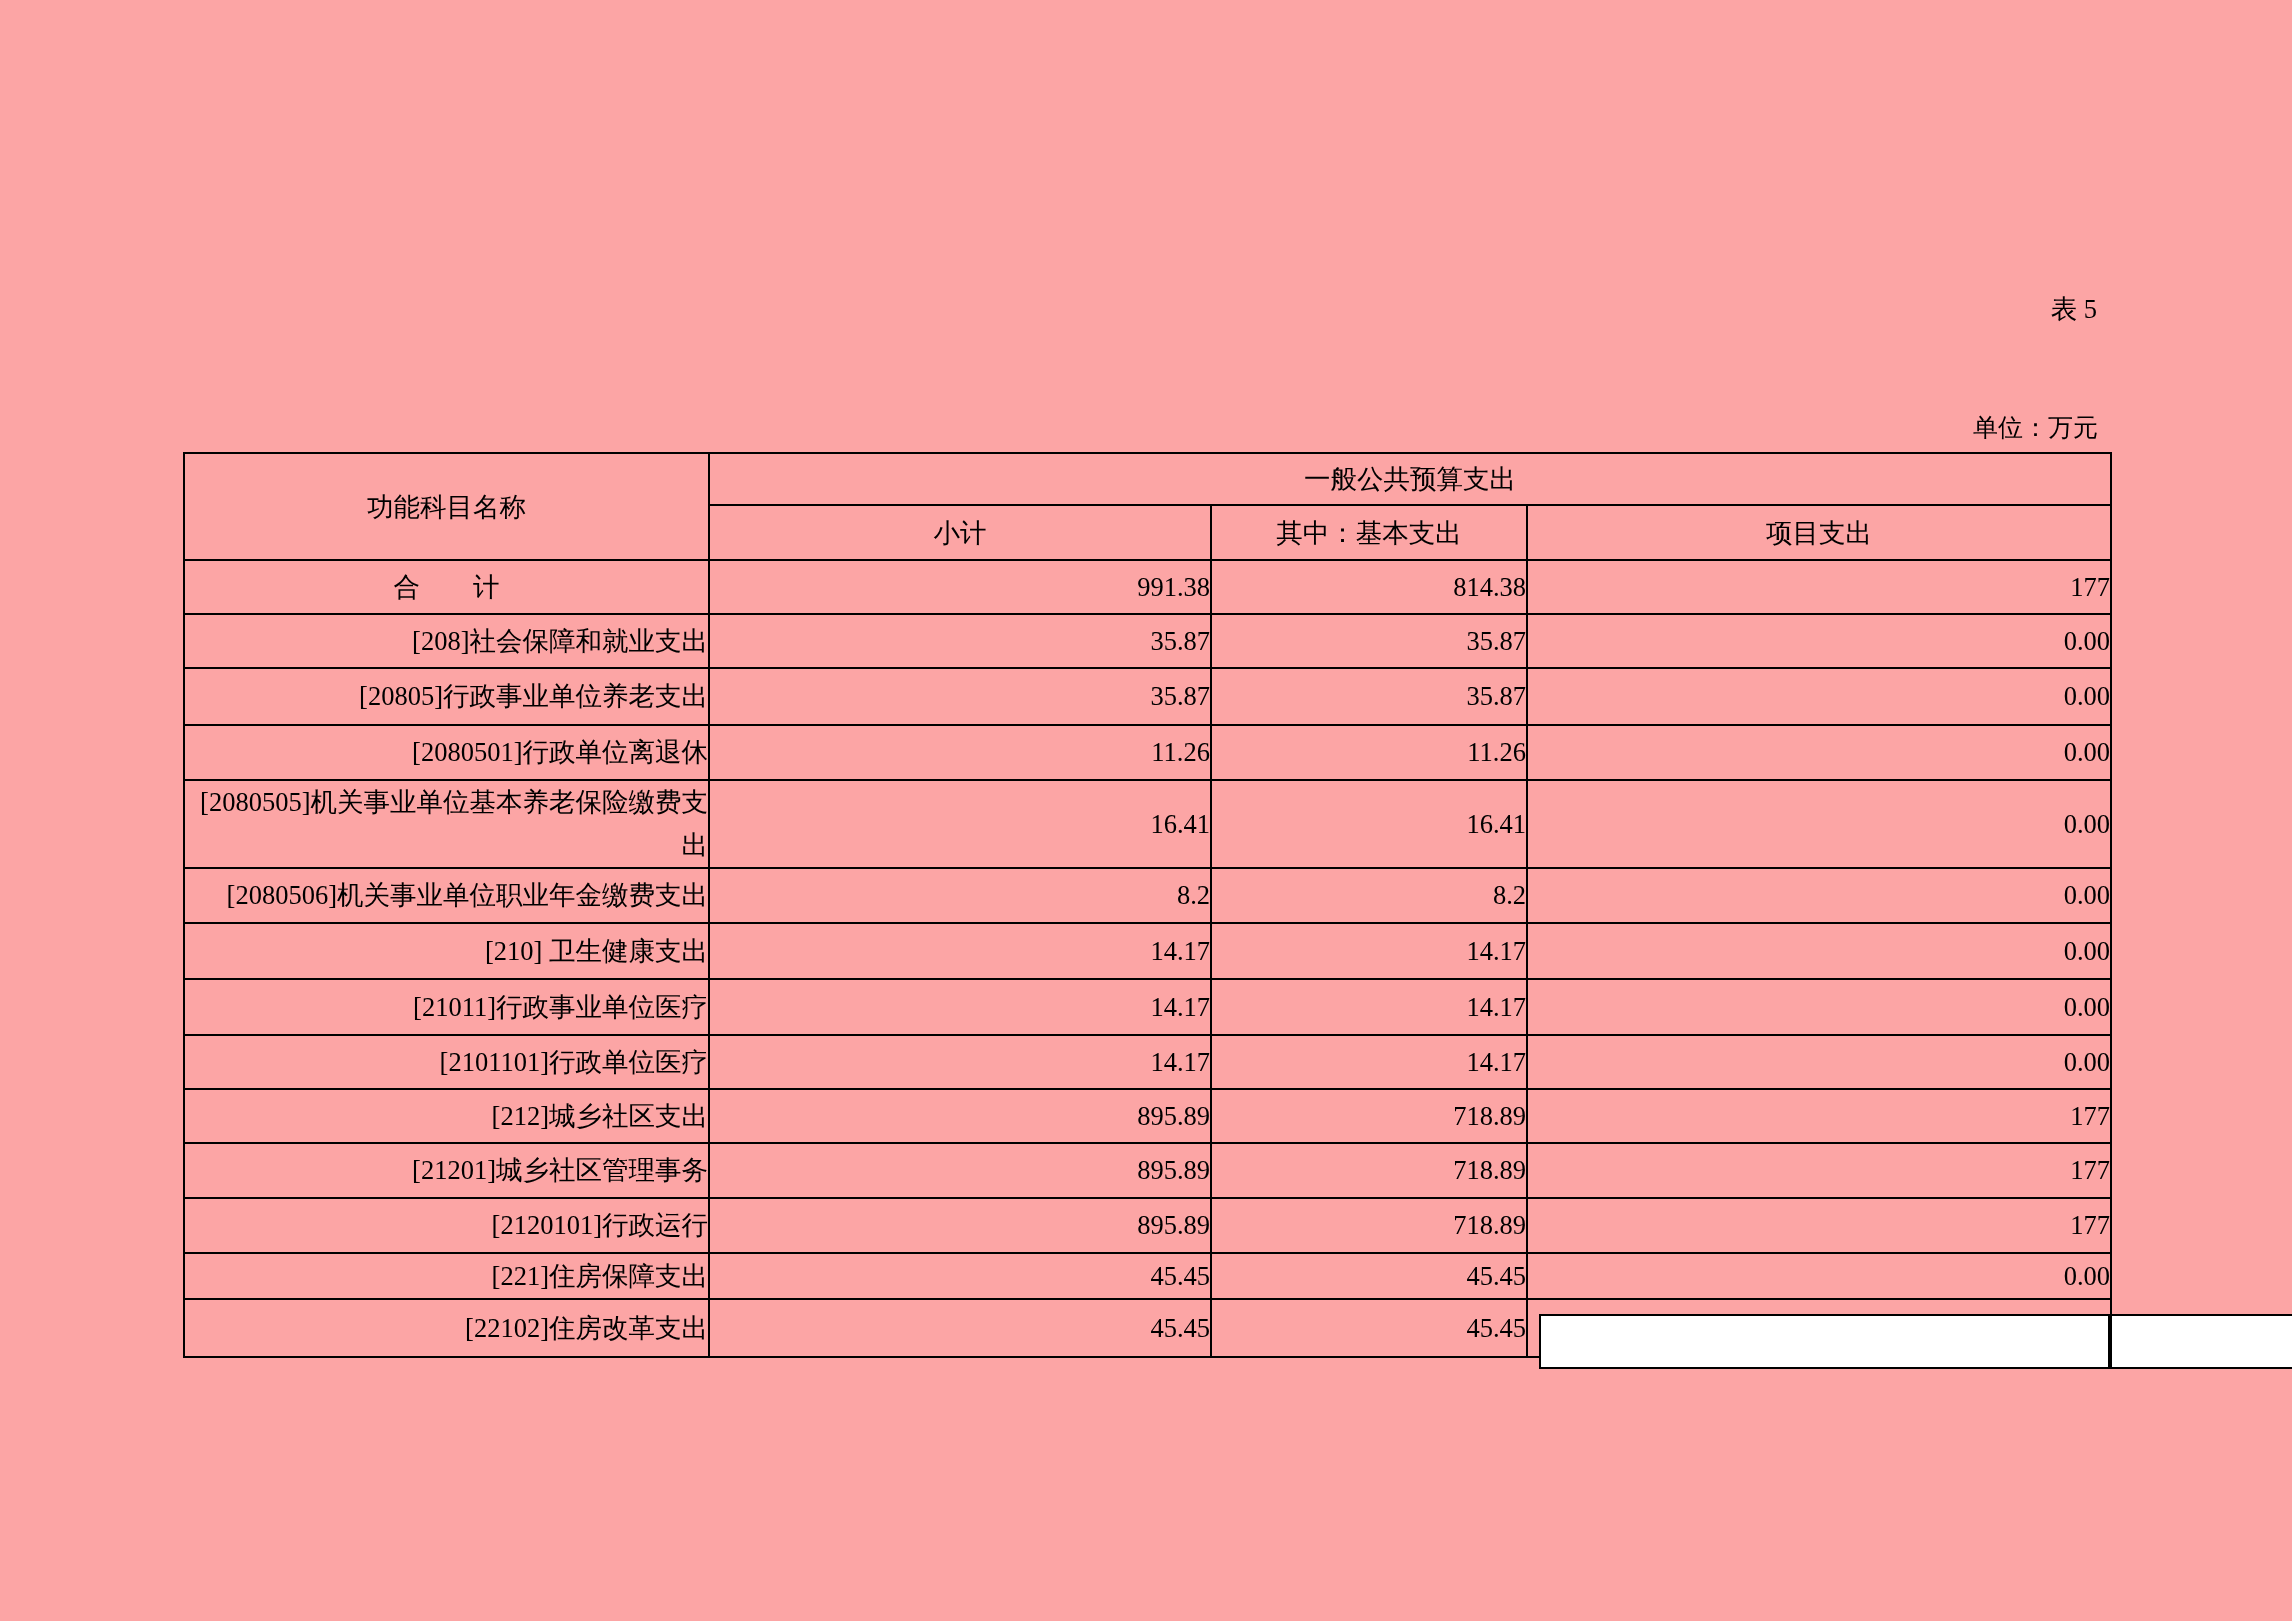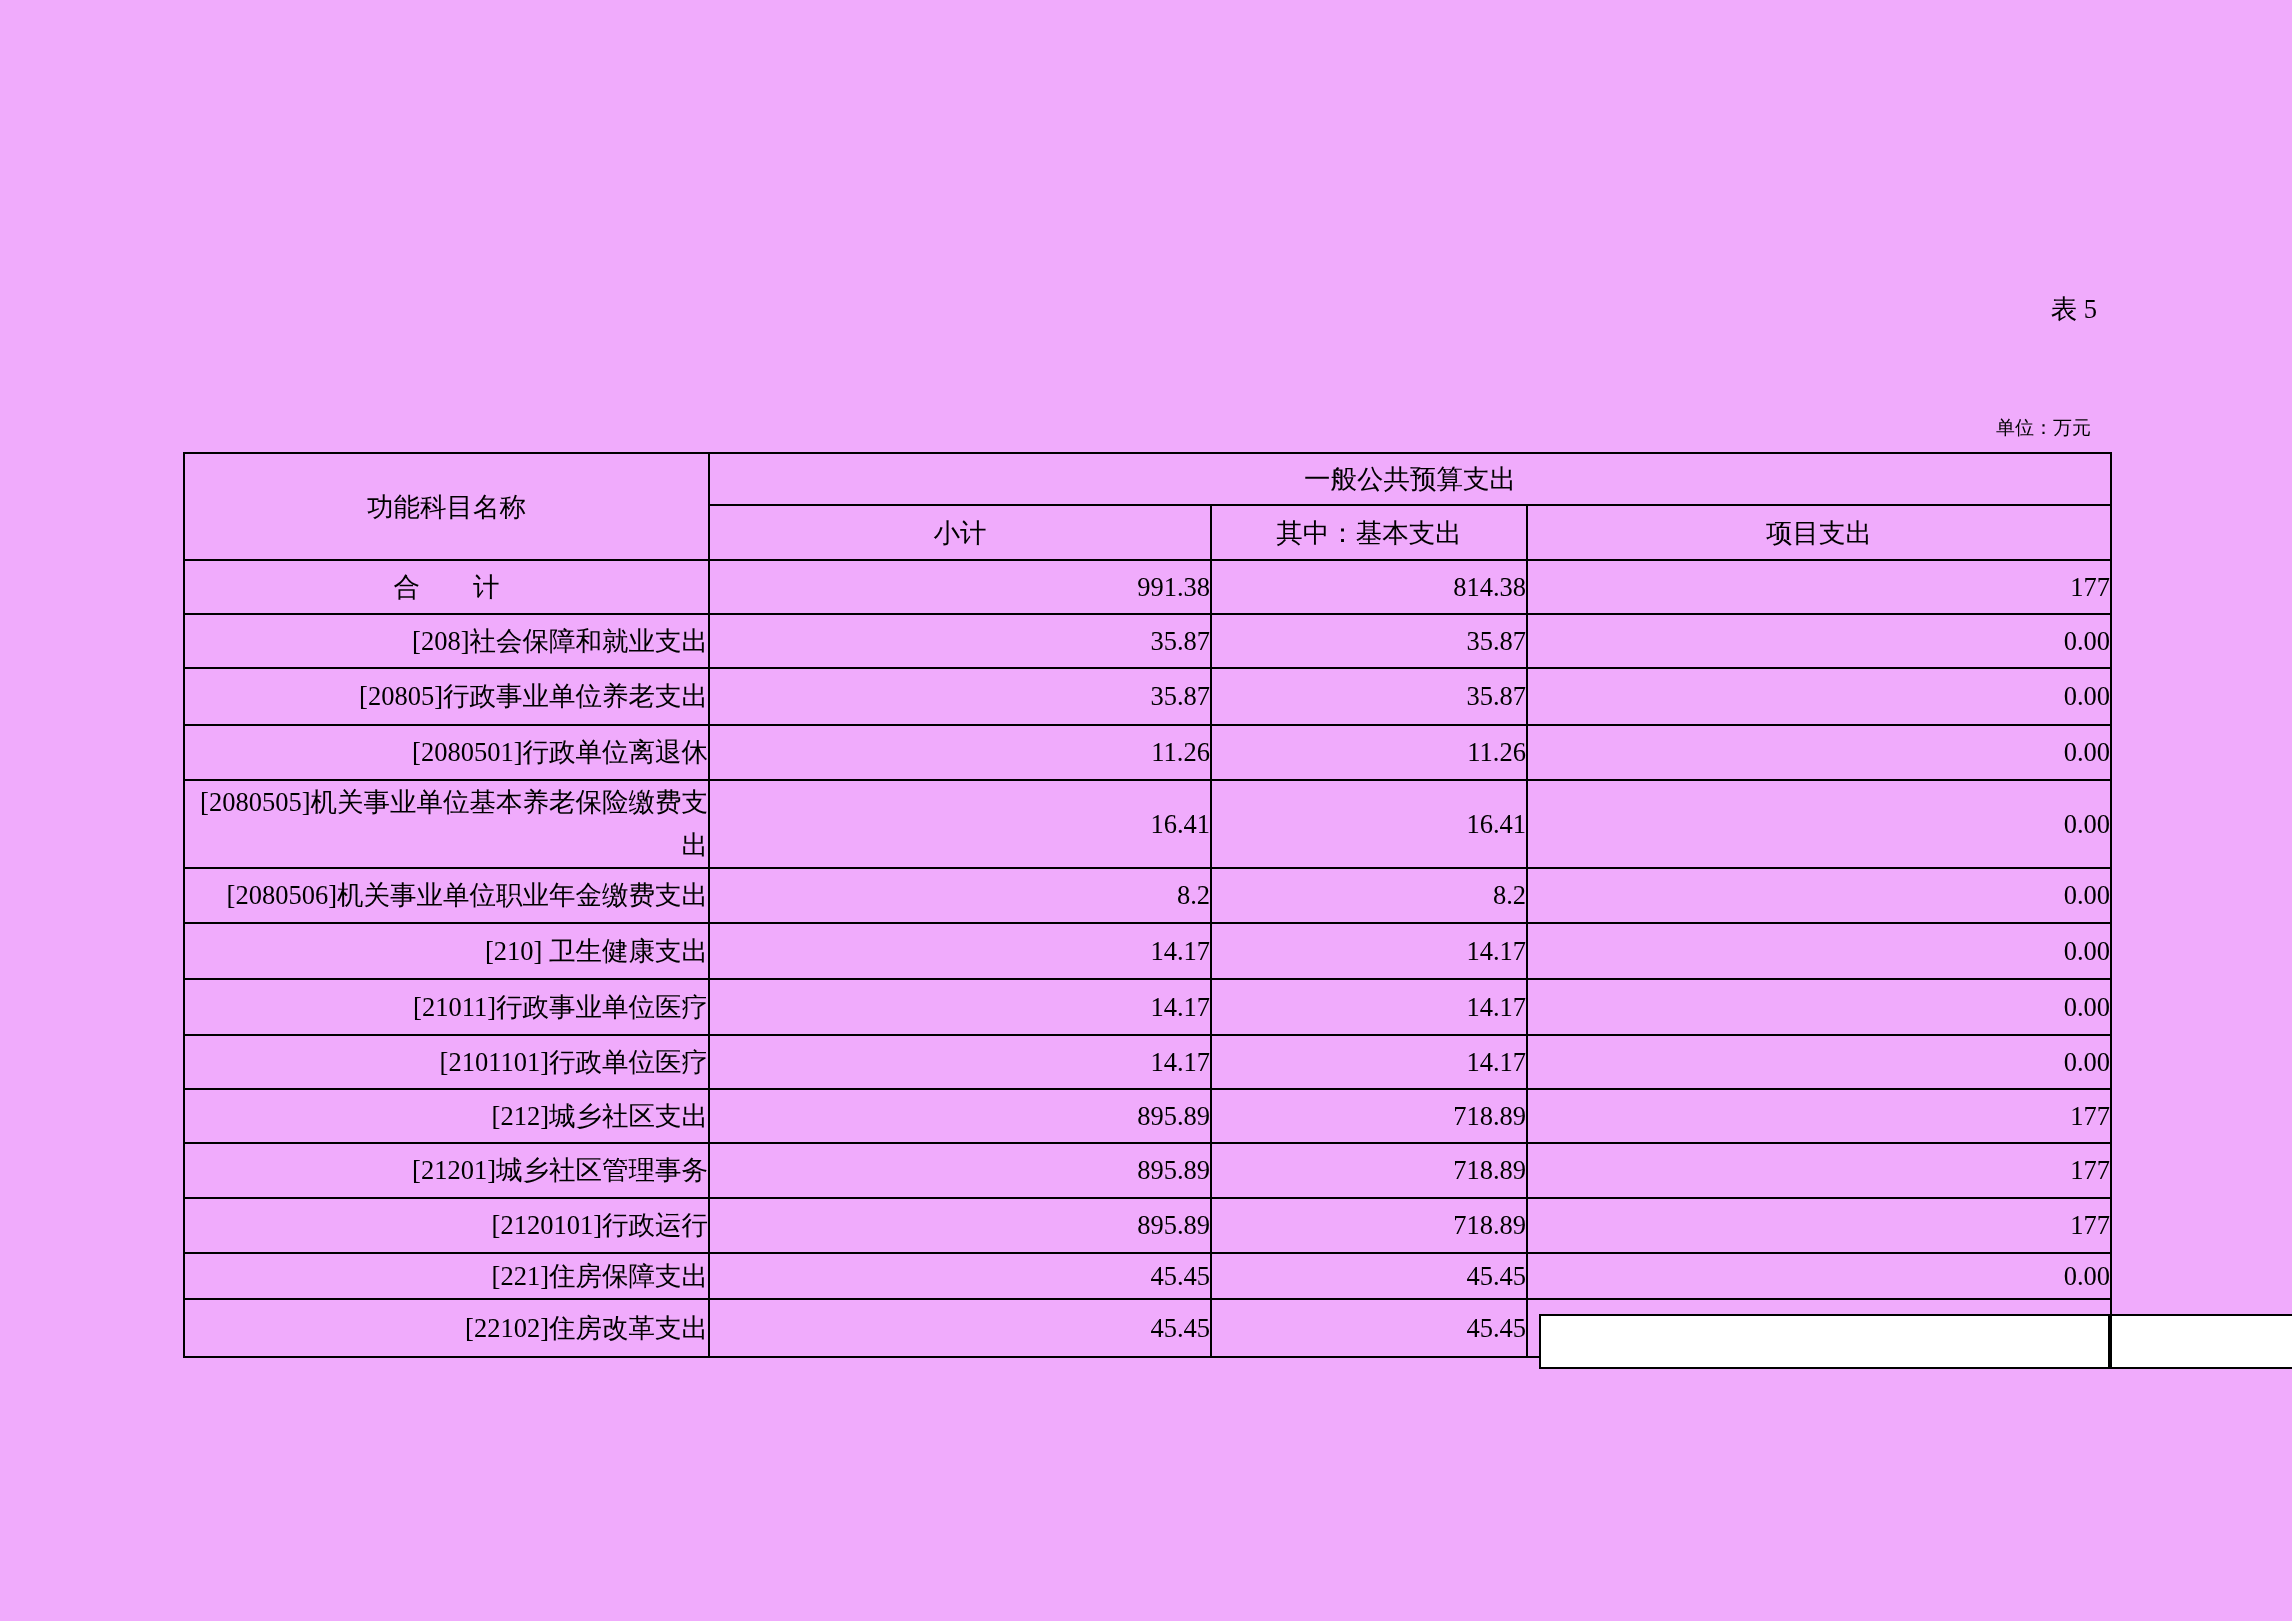--- a/index.html
+++ b/index.html
@@ -1,19 +1,19 @@
 <!DOCTYPE html>
 <html><head>
 <meta charset="utf-8">
 <style>
   html,body{margin:0;padding:0;background:#fff;}
   .page{
     position:relative;
     width:2293px;height:1621px;
-    background:#f0abfc;
+    background:#fca5a5;
     overflow:hidden;
     font-family:"Liberation Serif","DejaVu Serif",serif;
     color:#000;
   }
   .table-tag{
     position:absolute;top:292px;right:196px;
     font-size:26.5px;line-height:35px;
   }
   .doc-title{
     position:absolute;top:353px;left:0;width:2293px;
@@ -21,22 +21,22 @@
     font-family:"Liberation Sans","DejaVu Sans",sans-serif;
     font-weight:700;font-size:35px;line-height:45px;
     letter-spacing:1px;margin:0;
   }
   .meta-left{
     position:absolute;top:410px;left:201px;
     font-size:26.5px;line-height:35px;
   }
   .meta-left .unit-name-value{margin-left:27.4px;}
   .meta-right{
-    position:absolute;top:410px;right:202px;
-    font-size:19px;line-height:35px;margin-left:8px;
+    position:absolute;top:410px;right:195px;
+    font-size:25px;line-height:35px;margin-left:8px;
   }
   table.budget{
     position:absolute;left:183px;top:452px;
     width:1927px;
     border-collapse:collapse;table-layout:fixed;
     font-size:26.5px;
   }
   table.budget td{
     border:2px solid #000;
     border-top-width:2.9px;border-bottom-width:2.9px;

